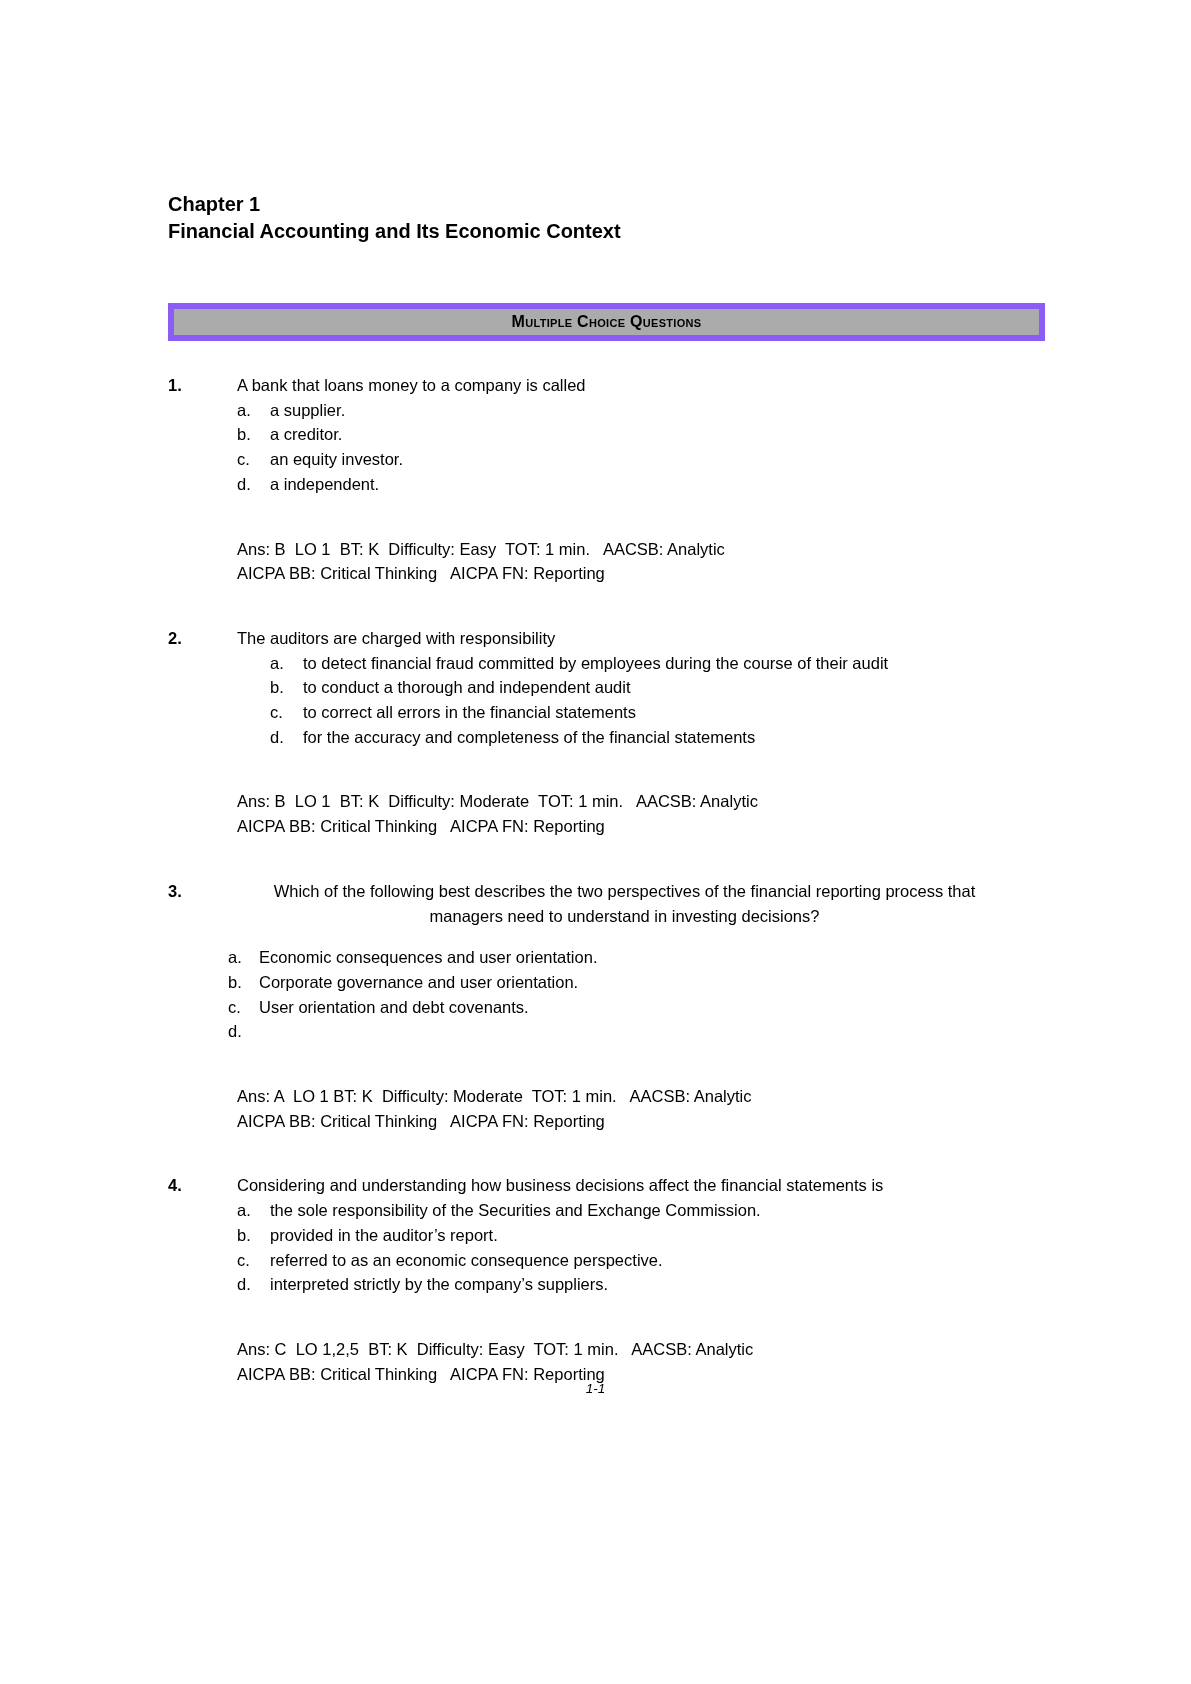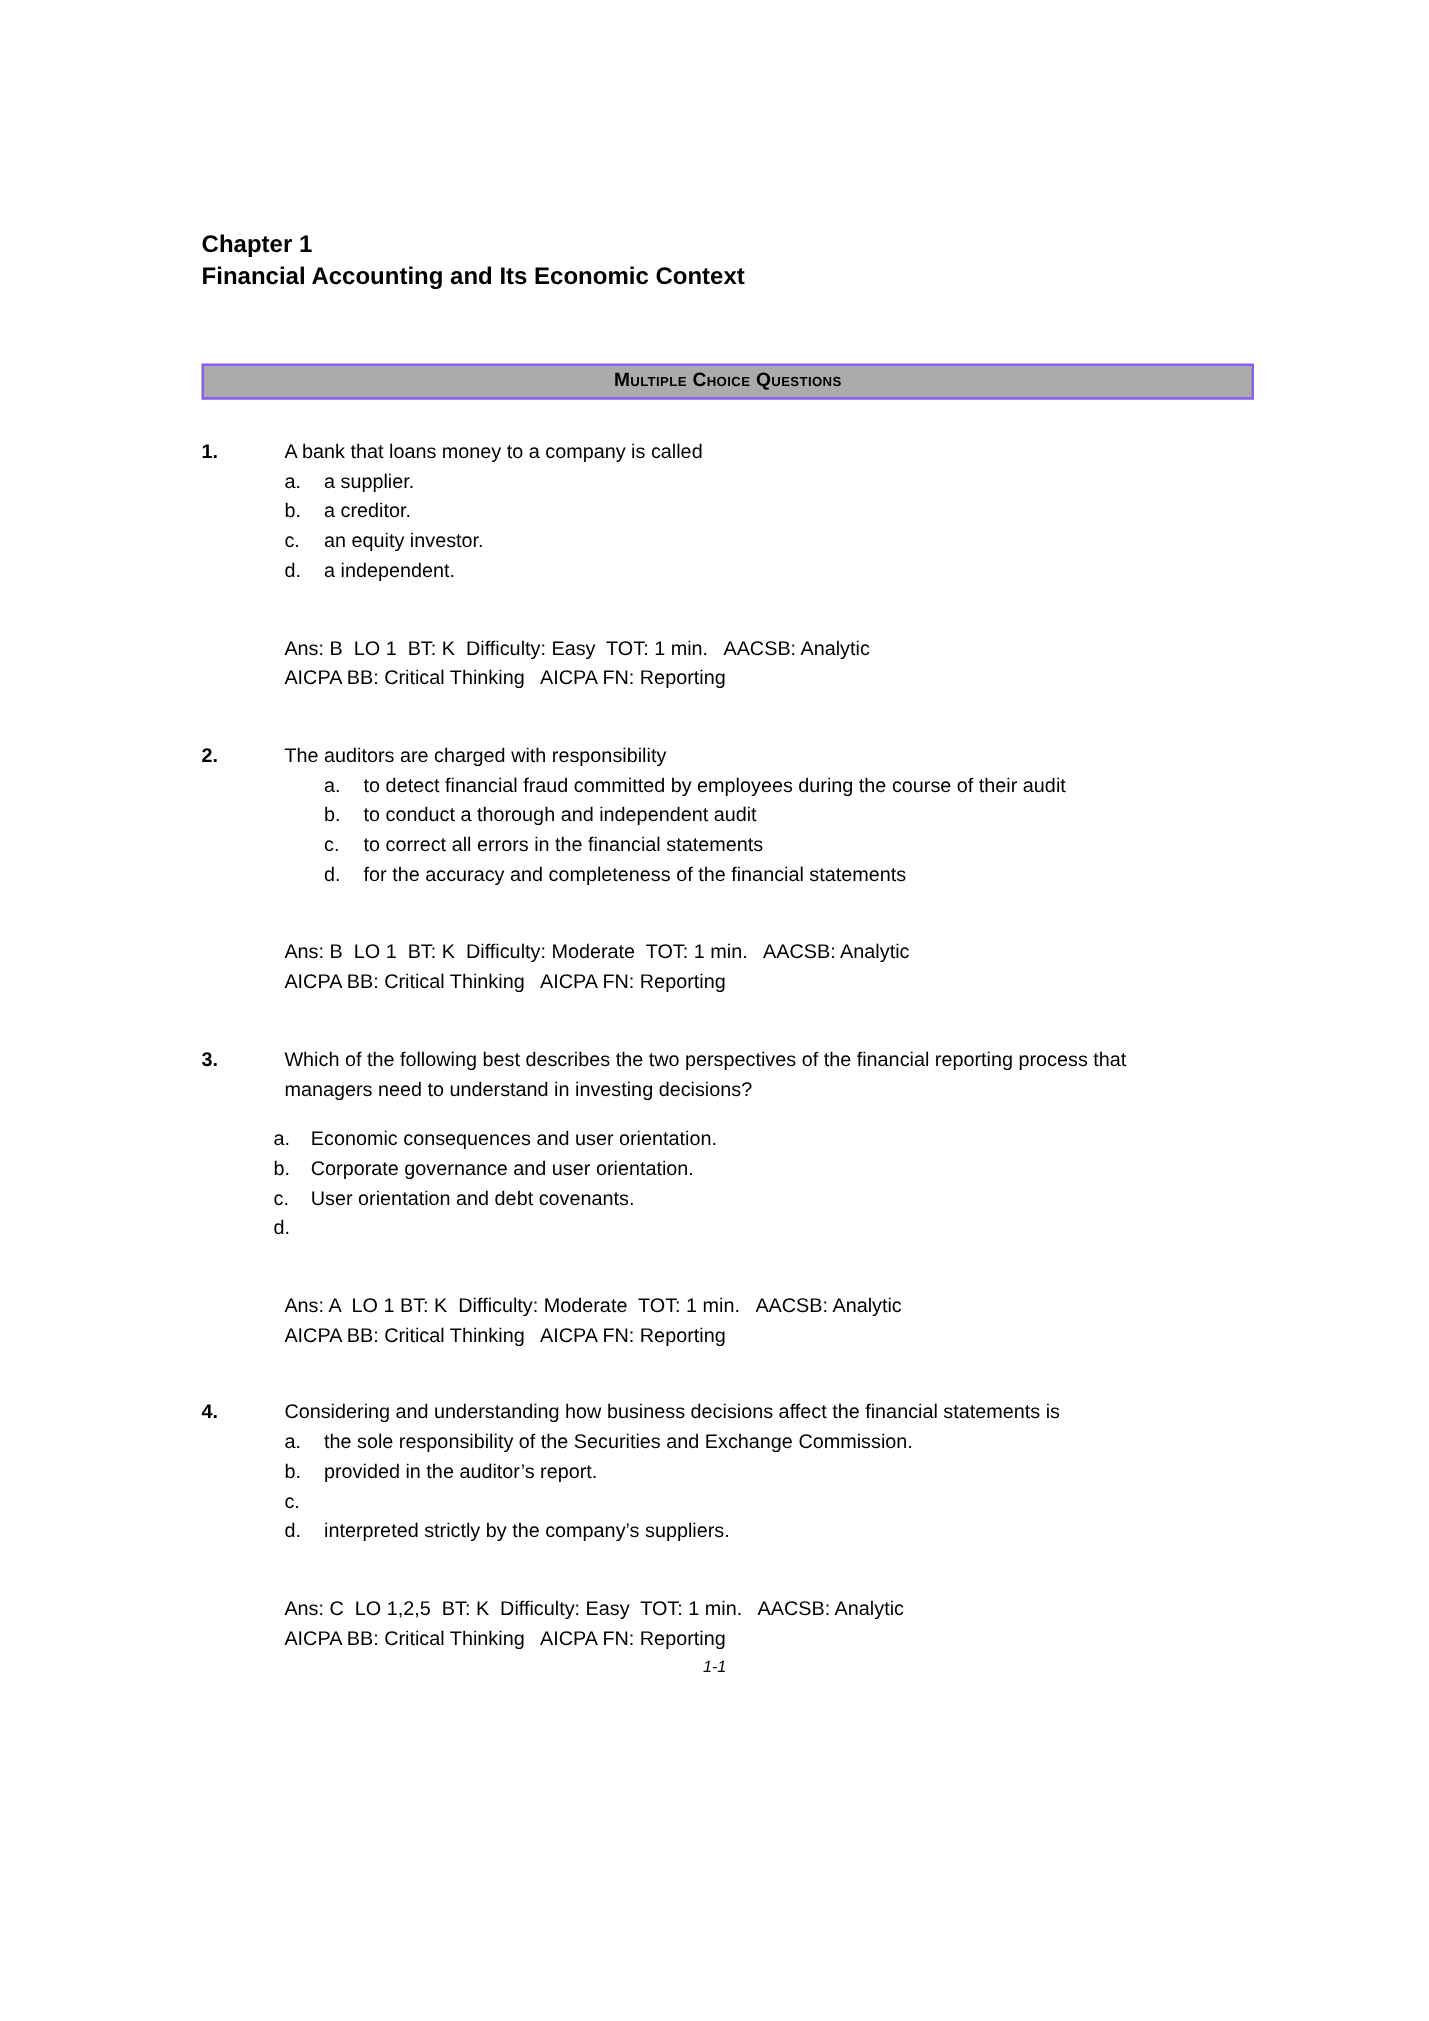--- a/index.html
+++ b/index.html
@@ -19,21 +19,21 @@
   .doc-title {
     text-align: left;
     font-size: 20px;
     font-weight: bold;
     line-height: 27px;
   }
 
   .section-banner {
     margin-top: 58px;
     background: #ababab;
-    border: 2px solid #8b5cf6;
+    border: 6px solid #8b5cf6;
     text-align: center;
     padding: 2px 0 3px 0;
     font-size: 16px;
     font-weight: bold;
     font-variant: small-caps;
     letter-spacing: 0.3px;
     line-height: 21px;
   }
 
   .questions { margin-top: 32px; font-size: 16.5px; line-height: 24.7px; }
@@ -42,21 +42,21 @@
     display: flex;
     margin-bottom: 40px;
   }
   .qnum {
     width: 69px;
     flex: 0 0 69px;
     font-weight: bold;
   }
   .qbody { flex: 1 1 auto; }
 
-  .stem-narrow { max-width: 775px; }
+  .stem-narrow { max-width: 775px; text-align: center; }
 
   .option { display: flex; }
   .option .letter { width: 33px; flex: 0 0 33px; }
 
   .opts-indent-1 { margin-left: 33px; }
   .opts-q3 { margin-left: -9px; margin-top: 17px; }
   .opts-q3 .letter { width: 31px; flex: 0 0 31px; }
 
   .ans-block { margin-top: 40px; }
   .ans-line { white-space: pre-wrap; }
@@ -179,20 +179,21 @@
           <div class="option">
             <span class="letter">a.</span>
             <span class="otext">the sole responsibility of the Securities and Exchange Commission.</span>
           </div>
           <div class="option">
             <span class="letter">b.</span>
             <span class="otext">provided in the auditor’s report.</span>
           </div>
           <div class="option">
             <span class="letter">c.</span>
+            <span class="otext">referred to as an economic consequence perspective.</span>
           </div>
           <div class="option">
             <span class="letter">d.</span>
             <span class="otext">interpreted strictly by the company’s suppliers.</span>
           </div>
         </div>
         <div class="ans-block">
           <div class="ans-line">Ans: C  LO 1,2,5  BT: K  Difficulty: Easy  TOT: 1 min.   AACSB: Analytic</div>
           <div class="ans-line">AICPA BB: Critical Thinking   AICPA FN: Reporting</div>
         </div>

